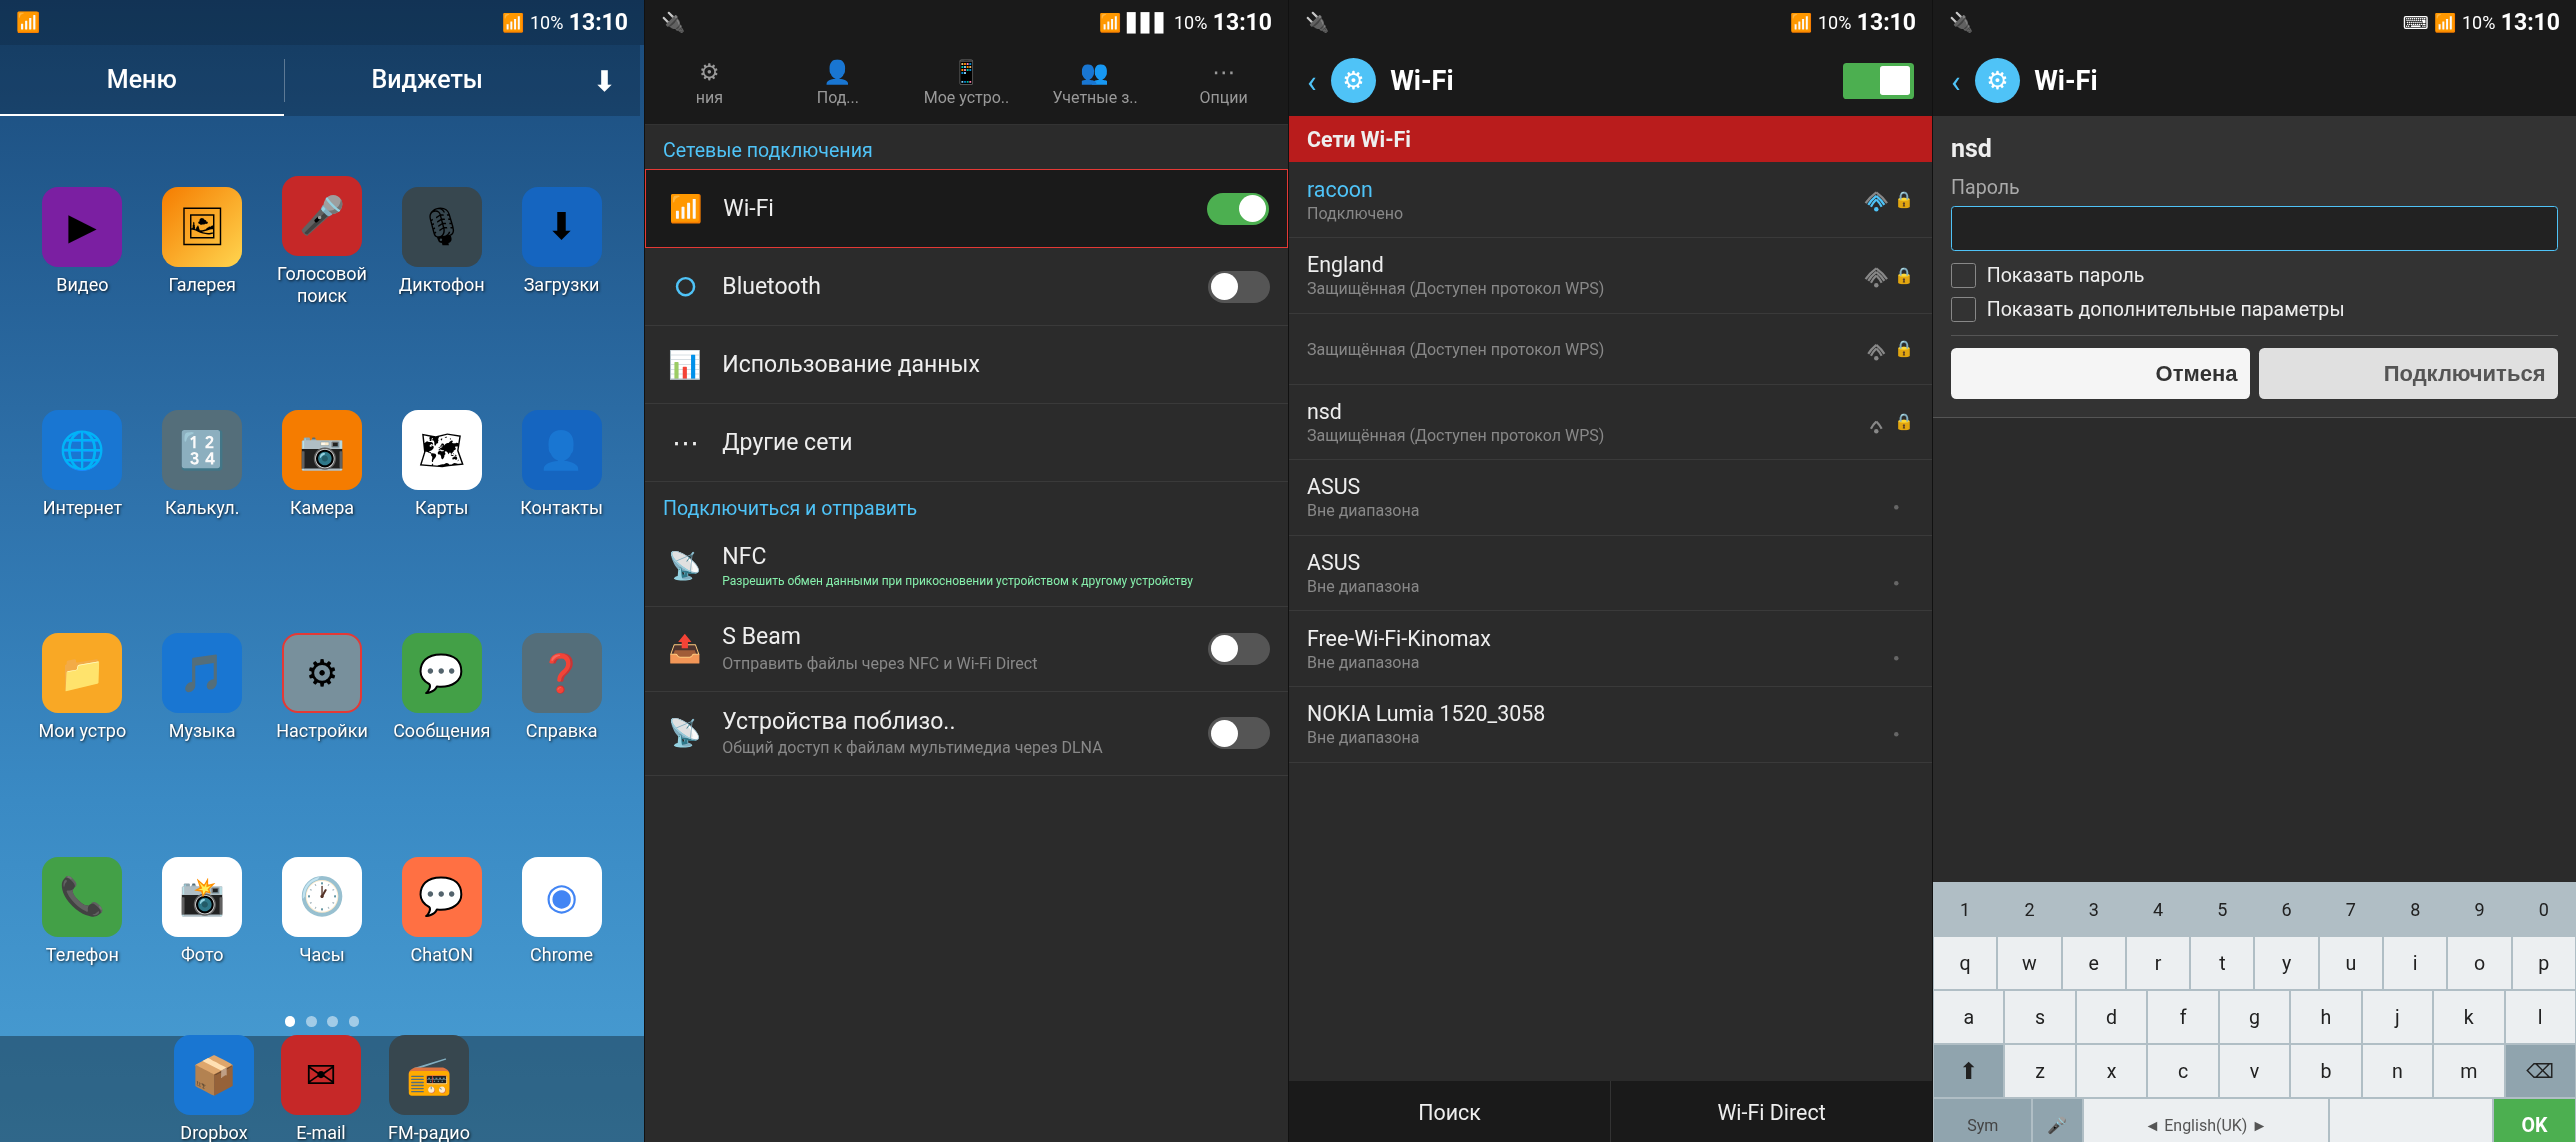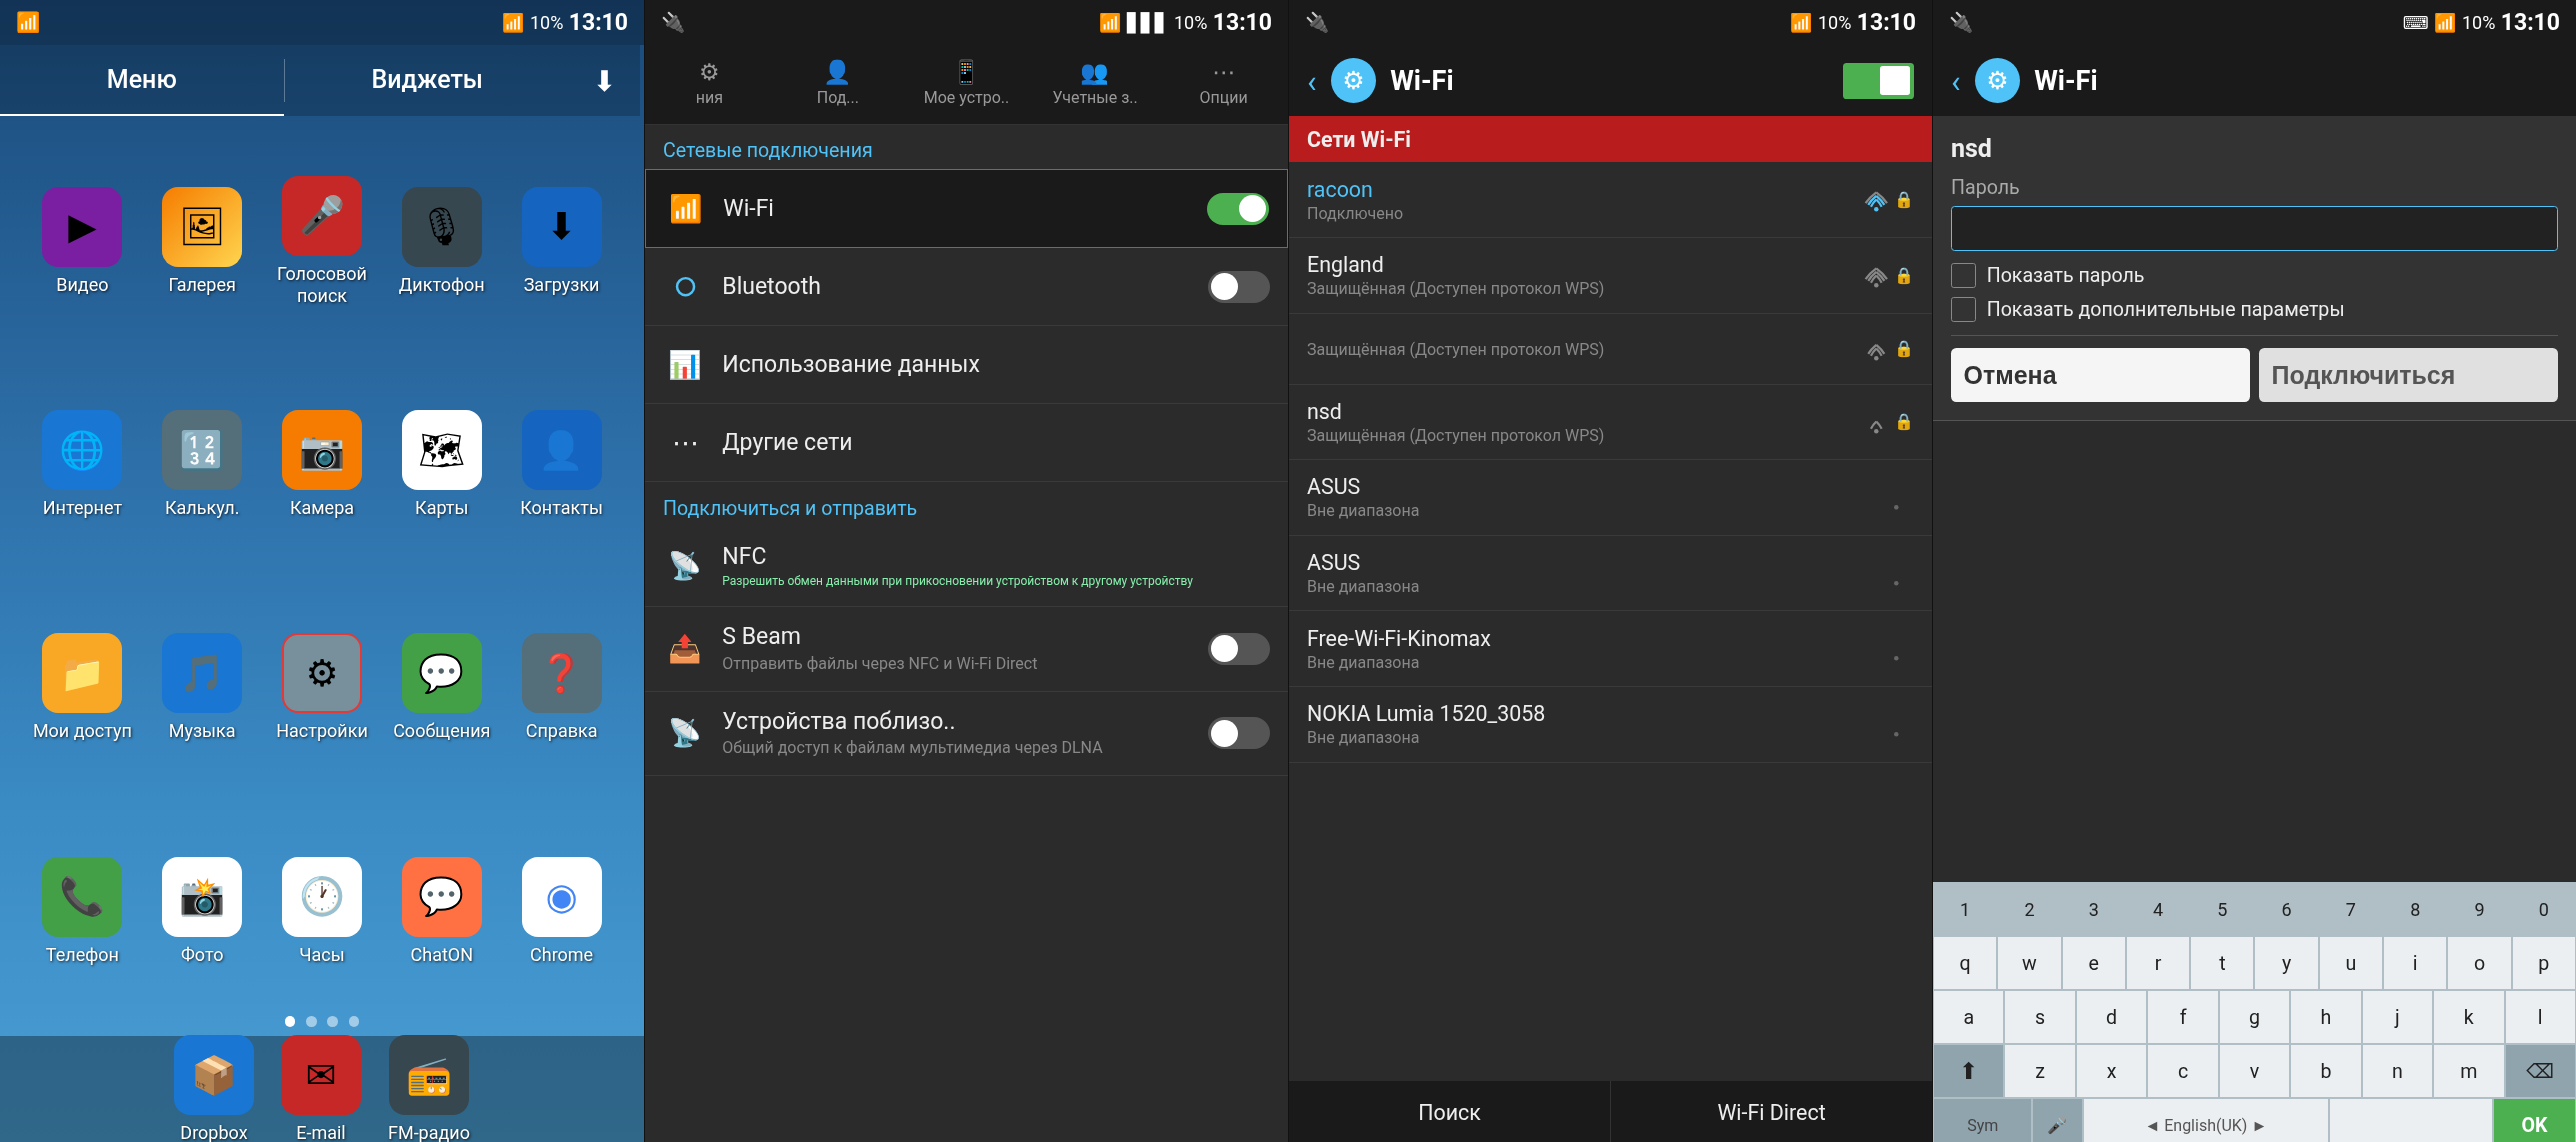--- a/index.html
+++ b/index.html
@@ -435,23 +435,23 @@
       display: flex;
       margin-top: 12.5px;
       border-top: 0.9px solid #555;
       padding-top: 12.5px;
       gap: 9px;
     }
     .dialog-btn {
       flex: 1;
       padding: 12.5px;
       border-radius: 5.4px;
-      font-size: 25px;
+      font-size: 22px;
       font-weight: bold;
-      text-align: left;
+      text-align: right;
       cursor: pointer;
       border: none;
     }
     .dialog-btn.cancel {
       background: #f5f5f5;
       color: #333;
     }
     .dialog-btn.connect {
       background: #e0e0e0;
       color: #555;
@@ -579,21 +579,21 @@
       <div class="app-icon icon-maps" style="background:white;">🗺</div>
       <span class="app-label">Карты</span>
     </div>
     <div class="app-item">
       <div class="app-icon icon-contacts">👤</div>
       <span class="app-label">Контакты</span>
     </div>
 
     <div class="app-item">
       <div class="app-icon icon-files">📁</div>
-      <span class="app-label">Мои доступ</span>
+      <span class="app-label">Мои устро</span>
     </div>
     <div class="app-item">
       <div class="app-icon icon-music">🎵</div>
       <span class="app-label">Музыка</span>
     </div>
     <div class="app-item">
       <div class="app-icon icon-settings highlighted" style="border:2.7px solid #e53935; background:#78909c;">⚙</div>
       <span class="app-label">Настройки</span>
     </div>
     <div class="app-item">

